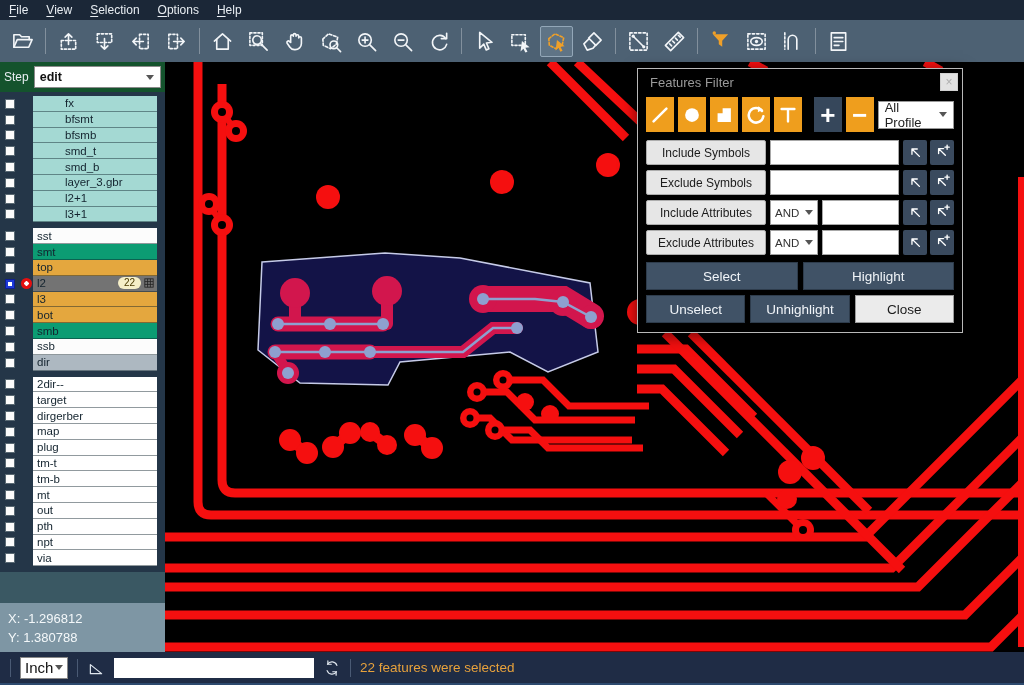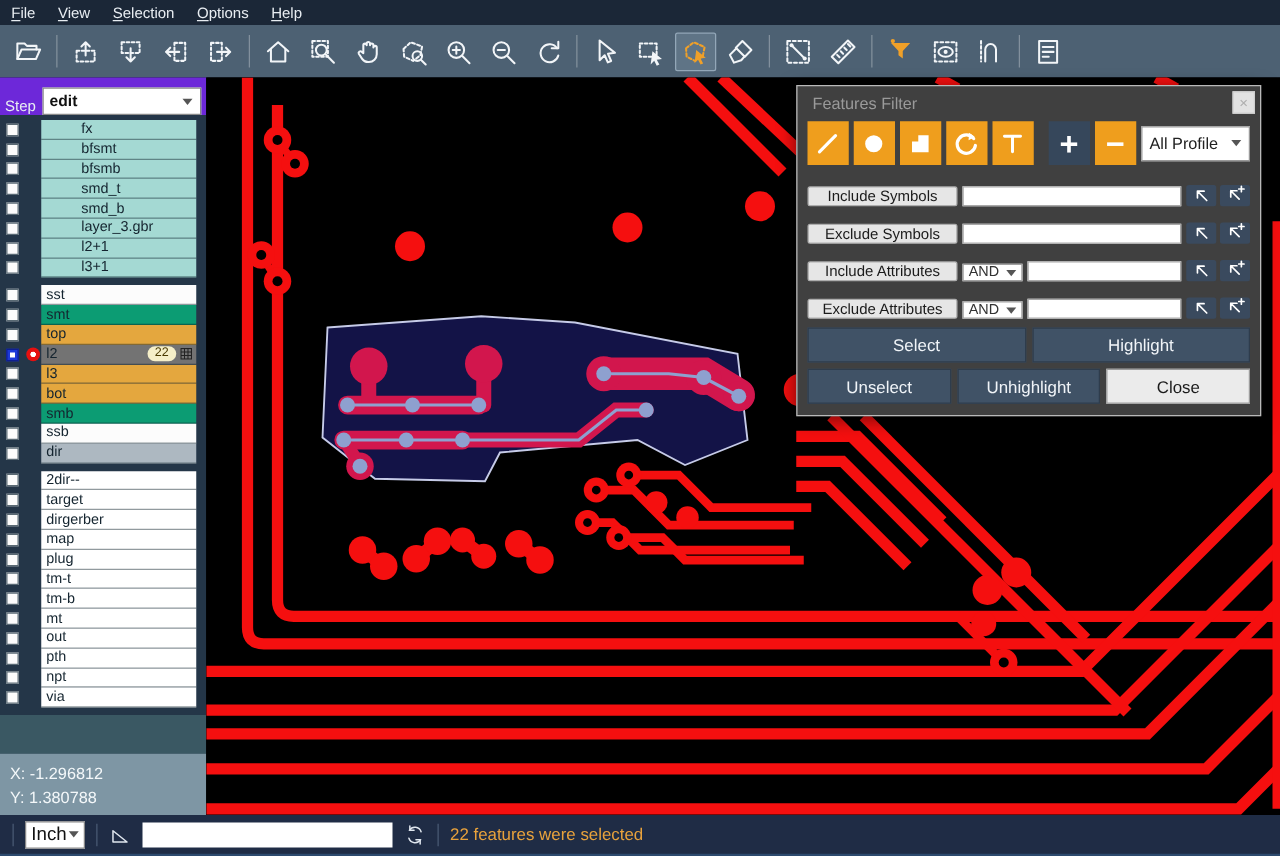--- a/index.html
+++ b/index.html
@@ -21,21 +21,21 @@
               color:#F2F5F8; margin-right:3px; border:1px solid transparent; border-radius:2px; }
   .tool-btn svg { width:23px; height:23px; stroke:currentColor; fill:none;
                   stroke-width:1.7; stroke-linecap:round; stroke-linejoin:round; }
   .tool-btn.orange { color:#F0A028; }
   .tool-btn.active { background:#5F7486; border-color:#93A7B8; color:#F0A028; }
   .tb-sep { width:1px; height:26px; background:rgba(255,255,255,.3); margin:0 6px 0 3px; }
 
   
   #sidebar { position:absolute; left:0; top:62px; width:165px; bottom:33px;
              background:#243648; display:flex; flex-direction:column; }
-  .step-bar { height:30px; background:#6d28d9; display:flex; align-items:flex-end; flex:none; }
+  .step-bar { height:30px; background:#14532d; display:flex; align-items:center; flex:none; }
   .step-label { color:#E8EEF2; font-size:12px; padding:0 5px 0 4px; }
   .step-select { flex:1; margin-right:4px; height:22px; background:#fff; border:1px solid #8a8a8a;
                  display:flex; align-items:center; justify-content:space-between; padding:0 6px 0 5px; }
   .step-select span:first-child { font-size:12.5px; color:#111; font-weight:bold; }
   .chev { width:0; height:0; border-left:4px solid transparent; border-right:4px solid transparent;
           border-top:5px solid #555; }
   #layer-list { margin-top:4px; }
   .layer-group { margin-bottom:6px; }
   .layer-row { height:15.8px; display:flex; align-items:center; }
   .cb-cell { width:20px; display:flex; align-items:center; justify-content:center; flex:none; }
@@ -57,38 +57,38 @@
   .grid-ic { margin:0 3px; display:flex; }
   .grid-ic svg { width:10px; height:10px; stroke:#222; stroke-width:1; fill:none; }
   .side-spacer { flex:1; background:#3A5863; }
   .coords { height:49px; background:#7E96A4; color:#F4F8FA; font-size:13px;
             padding:6px 0 0 8px; line-height:19px; flex:none; }
 
   
   #canvas { position:absolute; left:165px; top:62px; right:0; bottom:33px; background:#000; }
 
   
-  #dialog { position:absolute; left:637px; top:68px; width:372px; height:265px;
-            background:#404040; border:1px solid #B9B9B9; box-shadow:0 3px 14px rgba(0,0,0,.55); }
+  #dialog { position:absolute; left:637px; top:68px; width:326px; height:265px;
+            background:#000000; border:1px solid #B9B9B9; box-shadow:0 3px 14px rgba(0,0,0,.55); }
   .dlg-title { height:26px; display:flex; align-items:center; padding:0 4px 0 12px; }
   .dlg-title > span { font-size:13px; color:#9a9a9a; }
   .dlg-close { margin-left:auto; width:18px; height:18px; background:#E2E2E2; border:1px solid #d0d0d0;
                color:#aeaeae; font-size:12px; line-height:15px; text-align:center; cursor:default; }
   .dlg-tools { display:flex; align-items:center; padding:2px 8px 6px 8px; }
   .dtool { width:35px; height:35px; display:flex; align-items:center; justify-content:center;
            background:#EF9E1D; color:#fff; margin-right:4px; }
   .dtool svg { width:22px; height:22px; stroke:currentColor; fill:none;
                stroke-linecap:round; stroke-linejoin:round; }
   .dtool.dark { background:#36475B; margin-left:8px; }
   .dtool.txt { font-size:26px; font-weight:bold; line-height:1; }
   .profile-select { margin-left:auto; width:92px; height:28px; background:#fff; border:1px solid #999;
                     display:flex; align-items:center; justify-content:space-between; padding:0 6px; }
   .profile-select span:first-child { font-size:13px; color:#222; }
   .dlg-rows { padding:2px 8px 0 8px; }
-  .f-row { display:flex; height:25px; margin-bottom:5px;align-items:flex-end; }
+  .f-row { display:flex; height:25px; margin-bottom:5px; }
   .f-label { width:120px; flex:none; background:#E6E6E6; border:1px solid #ADADAD; border-radius:2px;
              font-size:12px; color:#1b1b1b; display:flex; align-items:center; justify-content:center; }
   .f-and { width:48px; flex:none; margin-left:4px; background:#fff; border:1px solid #A0A0A0;
            display:flex; align-items:center; justify-content:space-between; padding:0 4px;
            font-size:11.5px; color:#333; }
   .f-input { flex:1; margin-left:4px; border:1px solid #A8A8A8; background:#fff; min-width:0;
              font-size:12px; padding:0 4px; }
   .f-arrow { width:24px; flex:none; margin-left:3px; background:#3A4A5E; border:none; border-radius:2px;
              color:#fff; display:flex; align-items:center; justify-content:center; }
   .f-arrow:first-of-type { margin-left:4px; }

